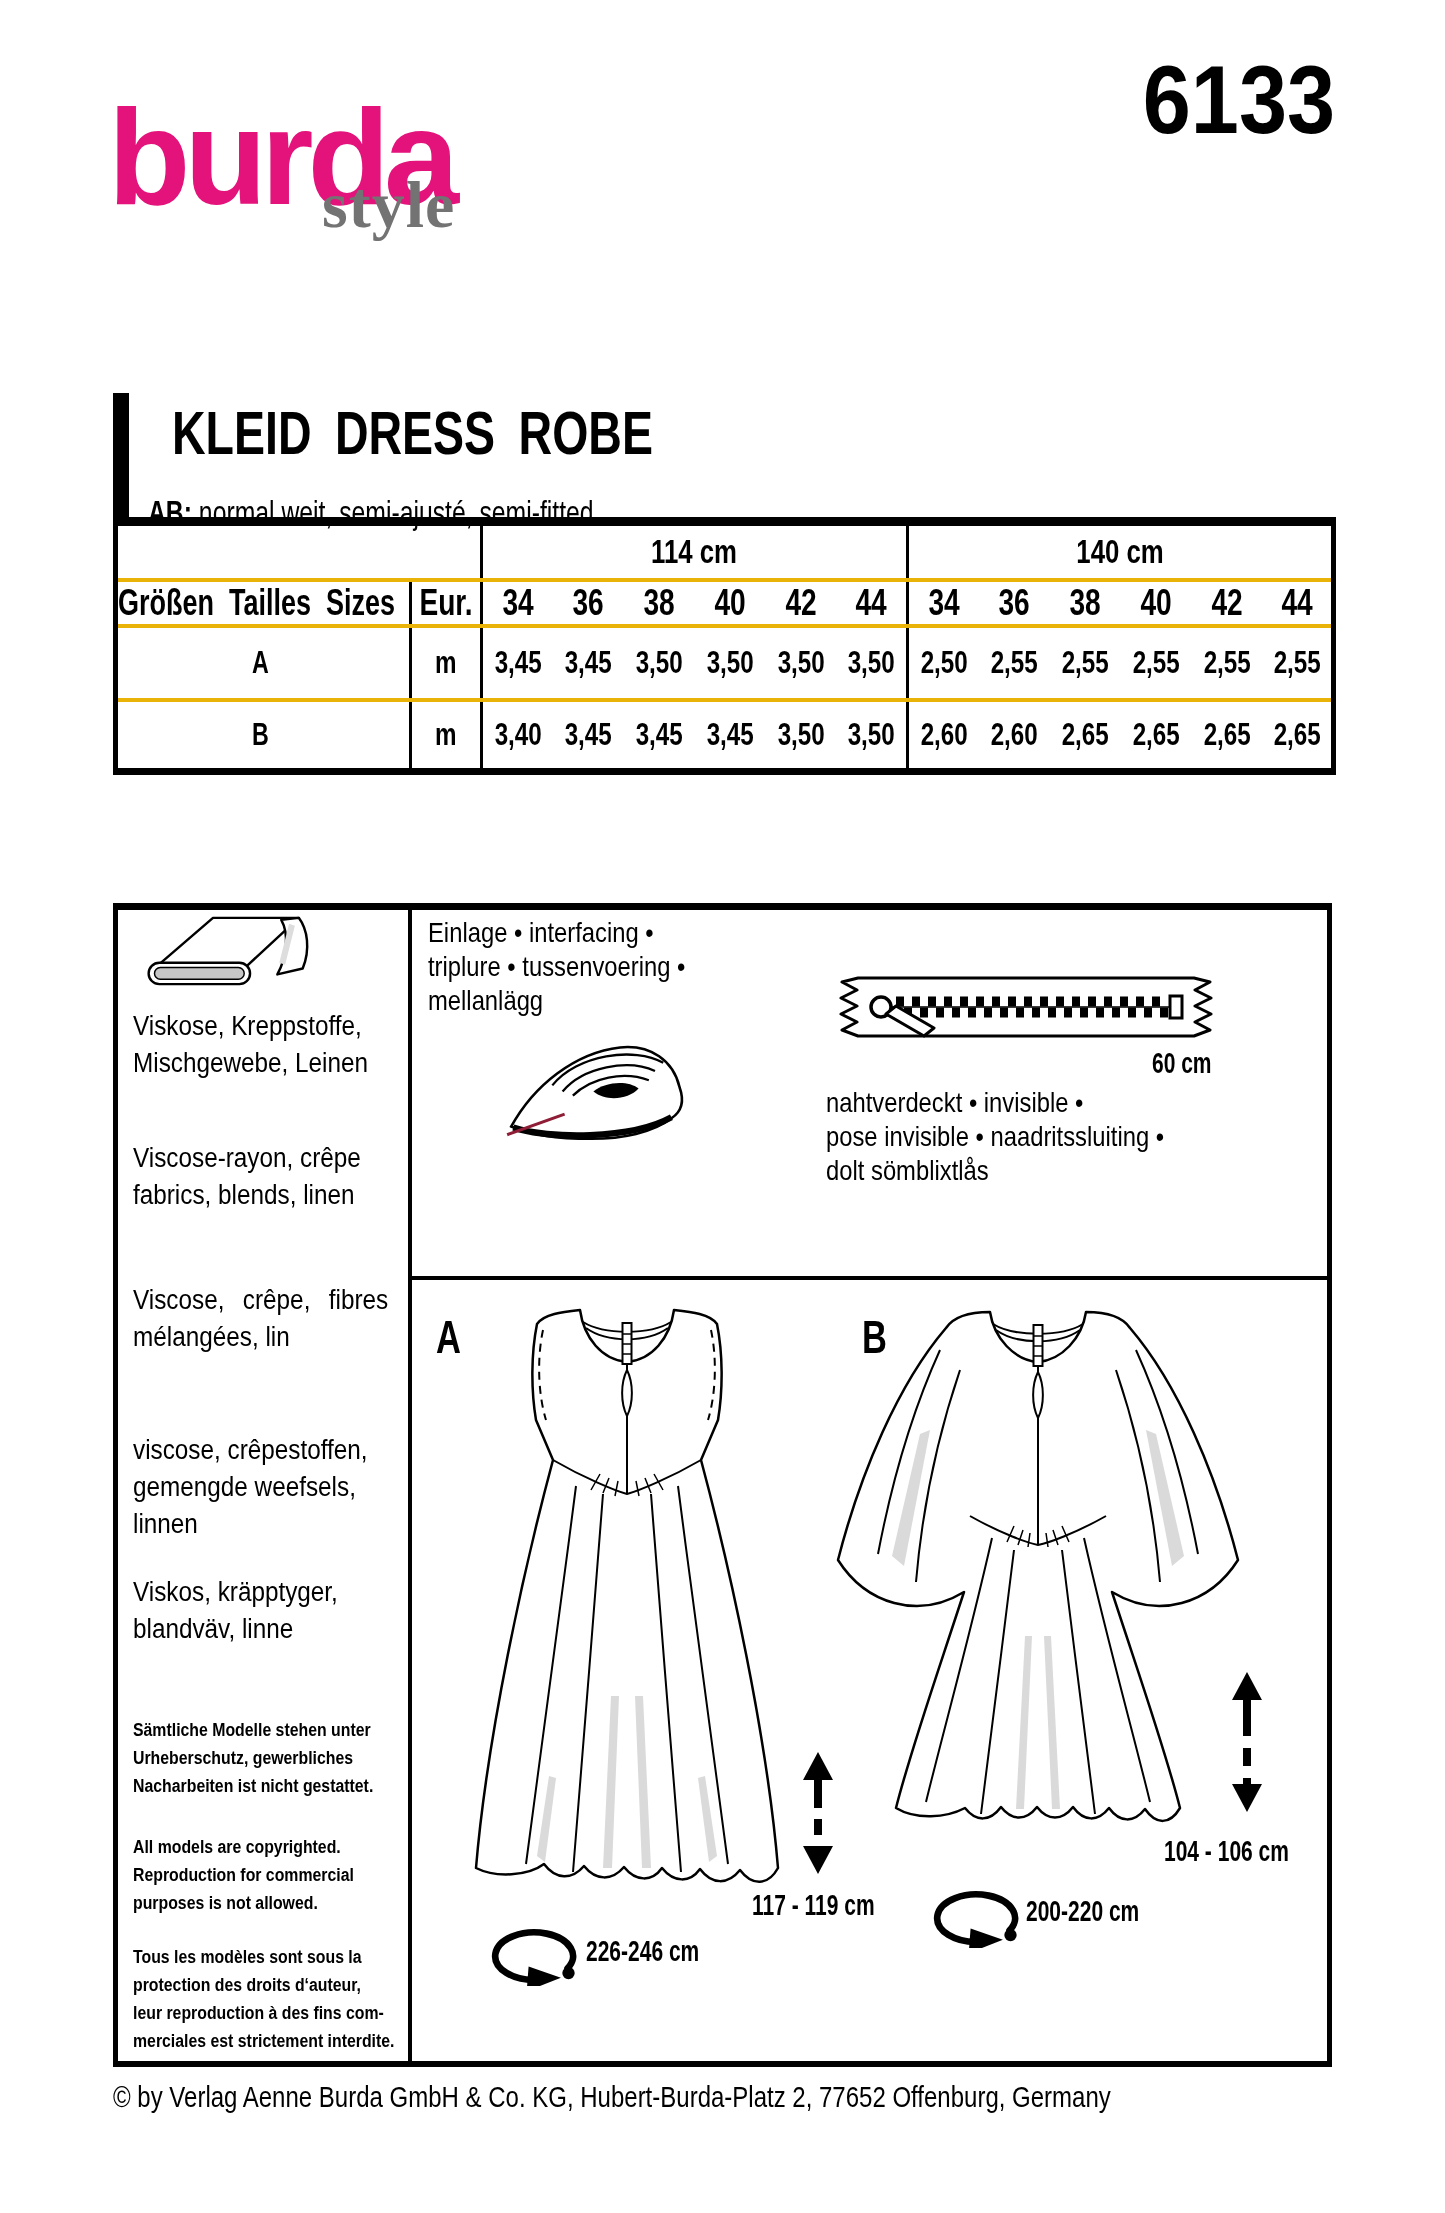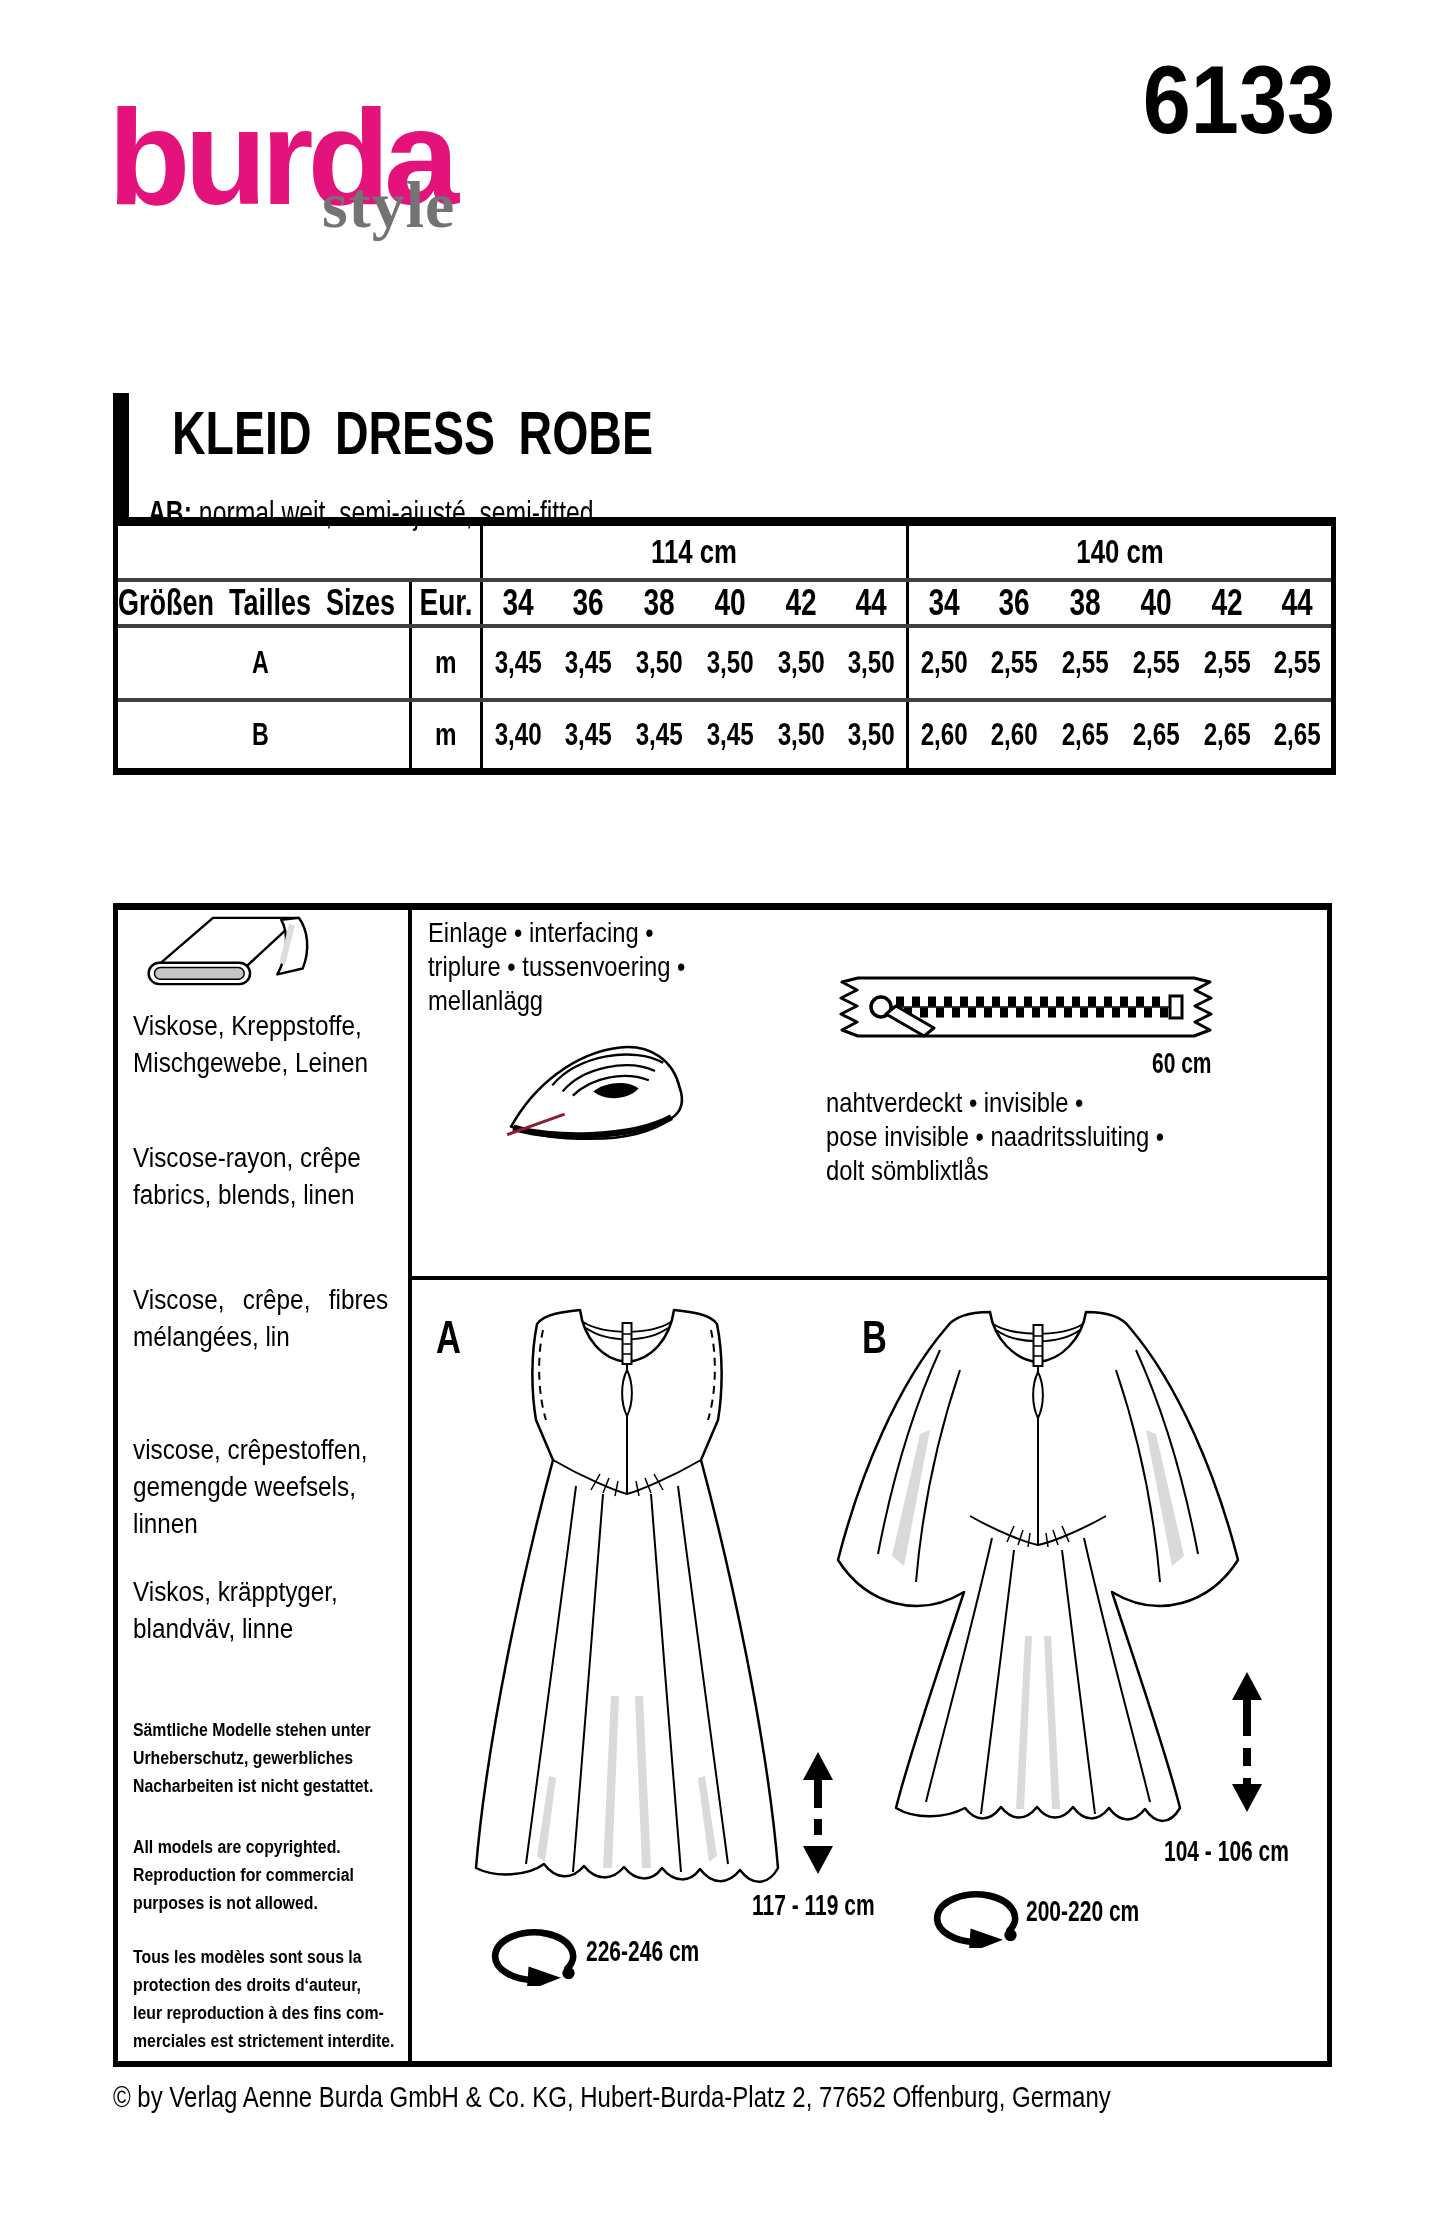--- a/index.html
+++ b/index.html
@@ -18,21 +18,21 @@
   
   .title-bar{width:16px;height:124px;background:#000;}
   .main-title{font-size:62px;font-weight:bold;line-height:1;word-spacing:14px;}
   .fit-line{font-size:33px;line-height:1;white-space:nowrap;}
   .fit-line b{font-weight:bold;}
 
   
   table.yardage{position:absolute;left:113px;top:517px;width:1219px;box-sizing:border-box;
      border-collapse:collapse;table-layout:fixed;
      border:5px solid #000;border-top-width:9px;border-bottom-width:7px;}
-  table.yardage td{border-bottom:4px solid #404040;padding:0;text-align:center;vertical-align:middle;font-weight:bold;}
+  table.yardage td{border-bottom:4px solid #eab308;padding:0;text-align:center;vertical-align:middle;font-weight:bold;}
   td.vl{border-left:3px solid #000;}
   tr.r-group td{font-size:33px;height:52px;}
   tr.r-sizes td{font-size:36px;height:38px;}
   tr.r-a td{font-size:31px;height:70px;}
   tr.r-b td{font-size:31px;height:66px;border-bottom:none;}
   td.lbl{text-align:left;padding-left:10px;}
   td.unit{text-align:right;padding-right:6px;}
   .gsz{word-spacing:10px;}
 
   

